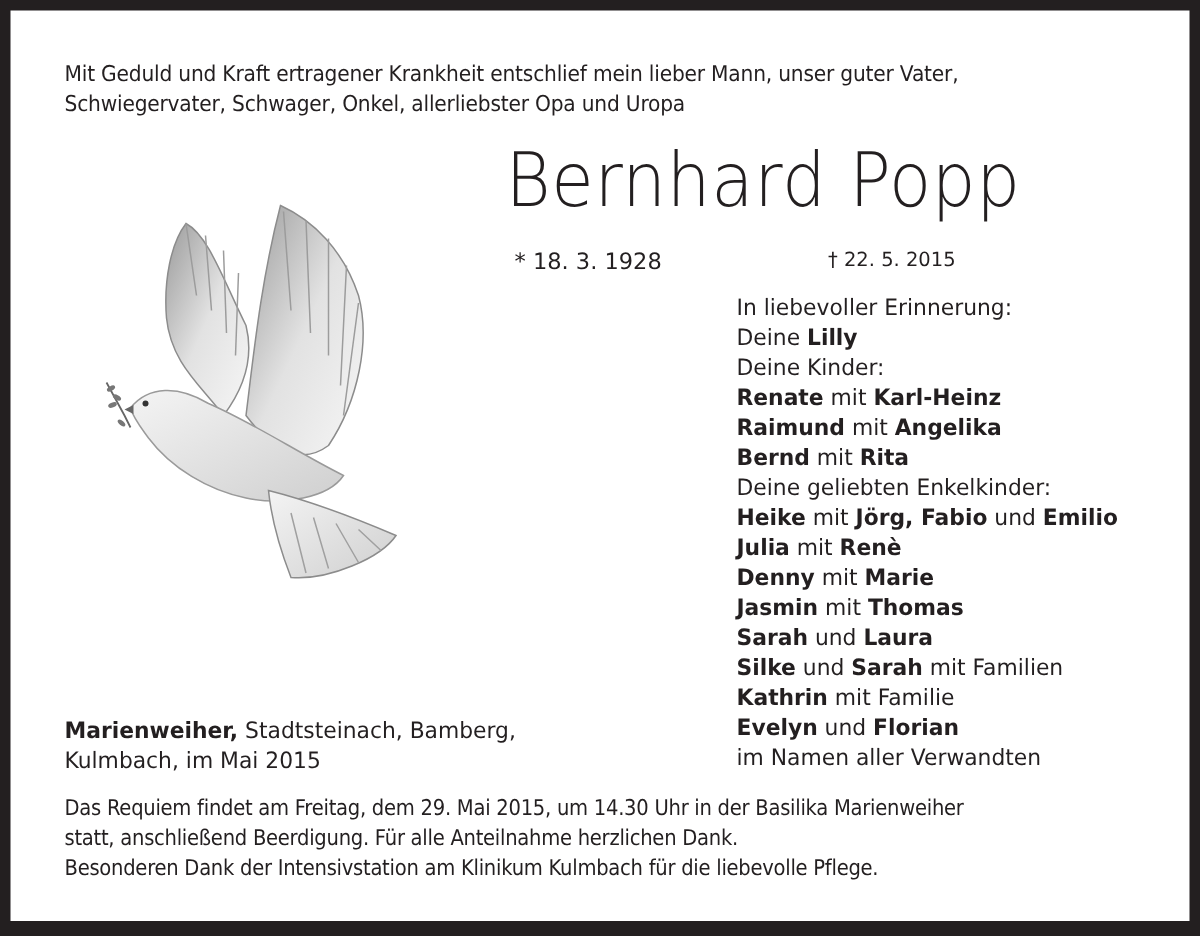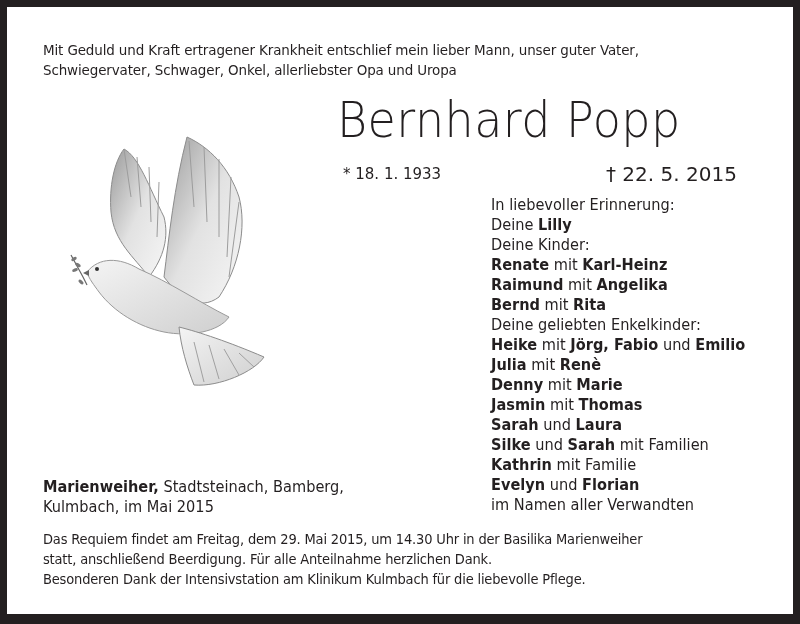--- a/index.html
+++ b/index.html
@@ -26,21 +26,21 @@
     }
     .name {
       left: 330px; top: 83px;
       font-size: 50px; line-height: 60px;
       font-weight: 300;
       letter-spacing: 0.5px;
       transform: scaleX(0.92); transform-origin: left top;
       color: #231f20;
     }
     .born { left: 336px; top: 157px; font-size: 15px; line-height: 20px; }
-    .died { left: 599px; top: 157px; font-size: 20px; line-height: 20px; }
+    .died { left: 545px; top: 157px; font-size: 13px; line-height: 20px; }
     .list {
       left: 484px; top: 188px;
       font-size: 15px; line-height: 20px;
       transform: scaleX(0.97); transform-origin: left top;
     }
     .list .row { height: 20px; white-space: nowrap; }
     .b { font-weight: bold; }
     .place {
       left: 36px; top: 470px;
       font-size: 15px; line-height: 20px;
@@ -58,21 +58,21 @@
 <body>
 
 <div class="card">
 
   <div class="abs intro">
     <div>Mit Geduld und Kraft ertragener Krankheit entschlief mein lieber Mann, unser guter Vater,</div>
     <div>Schwiegervater, Schwager, Onkel, allerliebster Opa und Uropa</div>
   </div>
 
   <div class="abs name">Bernhard Popp</div>
-  <div class="abs born">* 18. 1. 1933</div>
+  <div class="abs born">* 18. 3. 1928</div>
   <div class="abs died">† 22. 5. 2015</div>
 
   <div class="abs dove">
     <svg width="220" height="262" viewBox="0 0 220 262" xmlns="http://www.w3.org/2000/svg">
       <defs>
         <linearGradient id="wingG" x1="0" y1="0" x2="1" y2="1">
           <stop offset="0" stop-color="#9a9a9a"></stop>
           <stop offset="0.5" stop-color="#e2e2e2"></stop>
           <stop offset="1" stop-color="#f6f6f6"></stop>
         </linearGradient>

